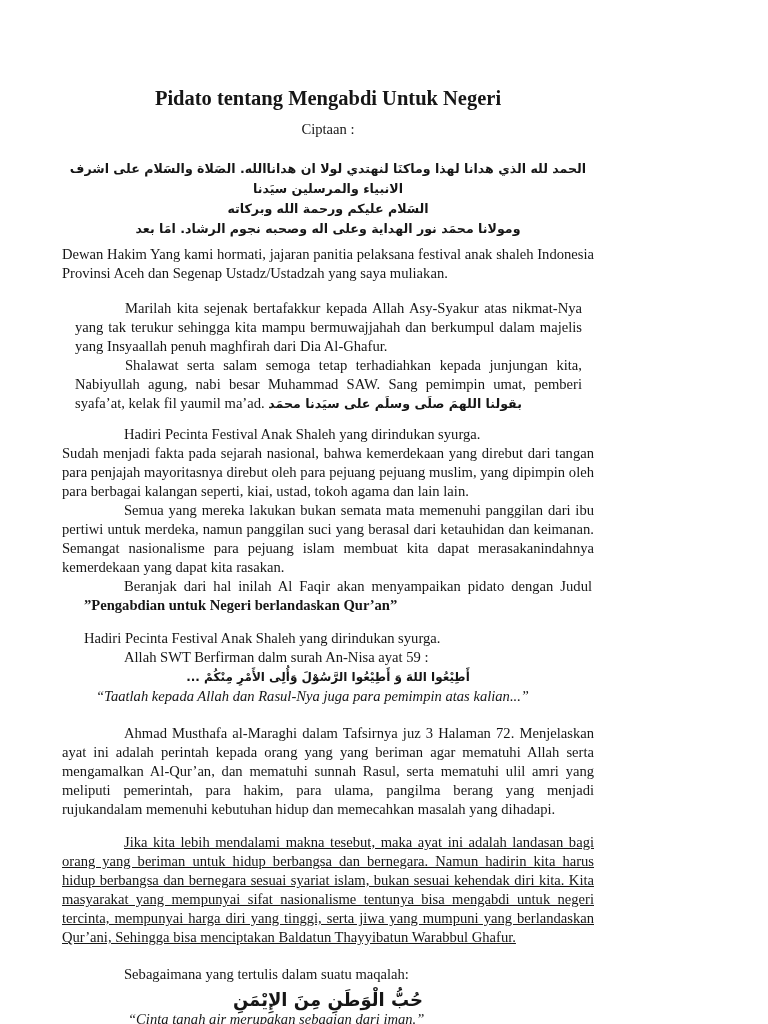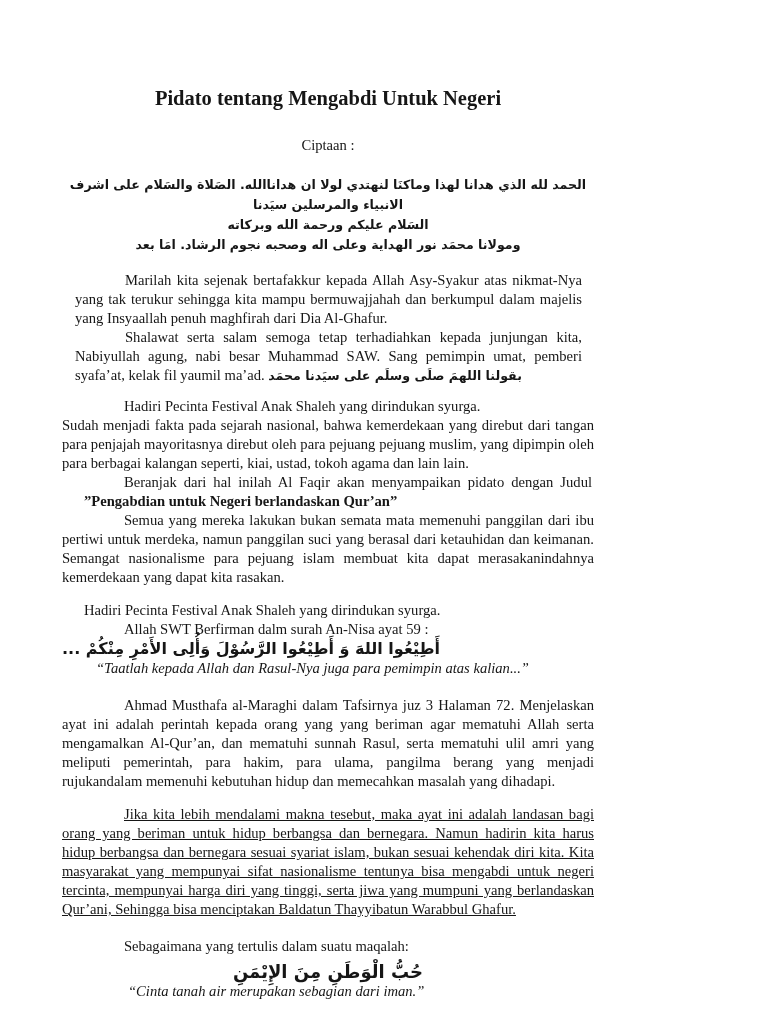--- a/index.html
+++ b/index.html
@@ -19,21 +19,21 @@
     color:#161616;
   }
   p{margin:0;}
   .title{
     font-size:20.5px;
     line-height:25px;
     font-weight:bold;
     text-align:center;
     margin:0;
   }
-  .byline{text-align:center;margin-top:25px;}
+  .byline{text-align:center;margin-top:9px;}
   .arabic{
     font-family:"DejaVu Sans","Liberation Sans",sans-serif;
     font-weight:bold;
     direction:rtl;
     unicode-bidi:isolate;
   }
   .opening-arabic{
     text-align:center;
     margin-top:20px;
     font-size:12.6px;
@@ -50,22 +50,22 @@
   .ind{text-indent:62px;}
   .inset{margin-left:13px;margin-right:12px;text-indent:50px;}
   .p-greeting{margin-top:6px;}
   .p-marilah{margin-top:16px;}
   .p-hadiri1{margin-top:12px;text-indent:62px;}
   .p-beranjak{margin-left:22px;margin-right:2px;text-indent:40px;}
   .bold{font-weight:bold;}
   .p-hadiri2{margin-top:14px;margin-left:22px;}
   .p-firman{text-indent:62px;}
   .ayat{
-    text-align:left;
-    font-size:16px;
+    text-align:center;
+    font-size:12px;
     line-height:20px;
   }
   .italic-line{font-style:italic;}
   .p-translation{margin-left:34px;font-style:italic;}
   .p-tafsir{margin-top:18px;}
   .p-jika{margin-top:14px;text-decoration:underline;}
   .p-maqalah-intro{margin-top:18px;text-indent:62px;}
   .maqalah-arabic{
     text-align:center;
     margin-top:6px;
@@ -82,32 +82,33 @@
   <h1 class="title">Pidato tentang Mengabdi Untuk Negeri</h1>
 
   <p class="byline">Ciptaan :</p>
 
   <div class="arabic opening-arabic" dir="rtl">
     <div>الحمد لله الذي هدانا لهذا وماكنَا لنهتدي لولا ان هداناالله. الصَلاة والسَلام على اشرف الانبياء والمرسلين سيَدنا</div>
     <div>السَلام عليكم ورحمة الله وبركاته</div>
     <div>ومولانا محمَد نور الهداية وعلى اله وصحبه نجوم الرشاد. امَا بعد</div>
   </div>
 
+  <p class="just p-greeting">Dewan Hakim Yang kami hormati, jajaran panitia pelaksana festival anak shaleh Indonesia Provinsi Aceh dan Segenap Ustadz/Ustadzah yang saya muliakan.</p>
 
   <p class="just inset p-marilah">Marilah kita sejenak bertafakkur kepada Allah Asy-Syakur atas nikmat-Nya yang tak terukur sehingga kita mampu bermuwajjahah dan berkumpul dalam majelis yang Insyaallah penuh maghfirah dari Dia Al-Ghafur.</p>
 
   <p class="just inset"><span>Shalawat serta salam semoga tetap terhadiahkan kepada junjungan kita, Nabiyullah agung, nabi besar Muhammad SAW. Sang pemimpin umat, pemberi syafa’at, kelak fil yaumil ma’ad. </span><span class="arabic-inline">بقولنا اللهمَ صلَى وسلَم على سيَدنا محمَد</span></p>
 
   <p class="p-hadiri1">Hadiri Pecinta Festival Anak Shaleh yang dirindukan syurga.</p>
 
   <p class="just">Sudah menjadi fakta pada sejarah nasional, bahwa kemerdekaan yang direbut dari tangan para penjajah mayoritasnya direbut oleh para pejuang pejuang muslim, yang dipimpin oleh para berbagai kalangan seperti, kiai, ustad, tokoh agama dan lain lain.</p>
 
+  <p class="just ind">Semua yang mereka lakukan bukan semata mata memenuhi panggilan dari ibu pertiwi untuk merdeka,  namun panggilan suci yang berasal dari ketauhidan dan  keimanan. Semangat nasionalisme para pejuang islam membuat kita dapat merasakanindahnya kemerdekaan yang dapat kita rasakan.</p>
+
   <p class="just p-beranjak"><span>Beranjak dari hal inilah Al Faqir akan menyampaikan pidato dengan Judul </span><span class="bold">”Pengabdian untuk Negeri berlandaskan Qur’an”</span></p>
-
-  <p class="just ind">Semua yang mereka lakukan bukan semata mata memenuhi panggilan dari ibu pertiwi untuk merdeka,  namun panggilan suci yang berasal dari ketauhidan dan  keimanan. Semangat nasionalisme para pejuang islam membuat kita dapat merasakanindahnya kemerdekaan yang dapat kita rasakan.</p>
 
   <p class="p-hadiri2">Hadiri Pecinta Festival Anak Shaleh yang dirindukan syurga.</p>
 
   <p class="p-firman">Allah SWT Berfirman dalm surah An-Nisa ayat 59 :</p>
 
   <div class="arabic ayat" dir="rtl">أَطِيْعُوا اللهَ وَ أَطِيْعُوا الرَّسُوْلَ وَأُلِى الأَمْرِ مِنْكُمْ ...</div>
 
   <p class="italic-line p-translation">“Taatlah kepada Allah dan Rasul-Nya juga para pemimpin atas kalian...”</p>
 
   <p class="just ind p-tafsir">Ahmad Musthafa al-Maraghi dalam Tafsirnya juz 3 Halaman 72. Menjelaskan ayat ini adalah perintah  kepada orang yang  yang  beriman  agar mematuhi  Allah serta  mengamalkan Al-Qur’an, dan mematuhi sunnah Rasul, serta mematuhi ulil amri yang meliputi pemerintah, para hakim, para ulama, pangilma berang yang menjadi rujukandalam memenuhi kebutuhan hidup dan memecahkan masalah yang dihadapi.</p>

